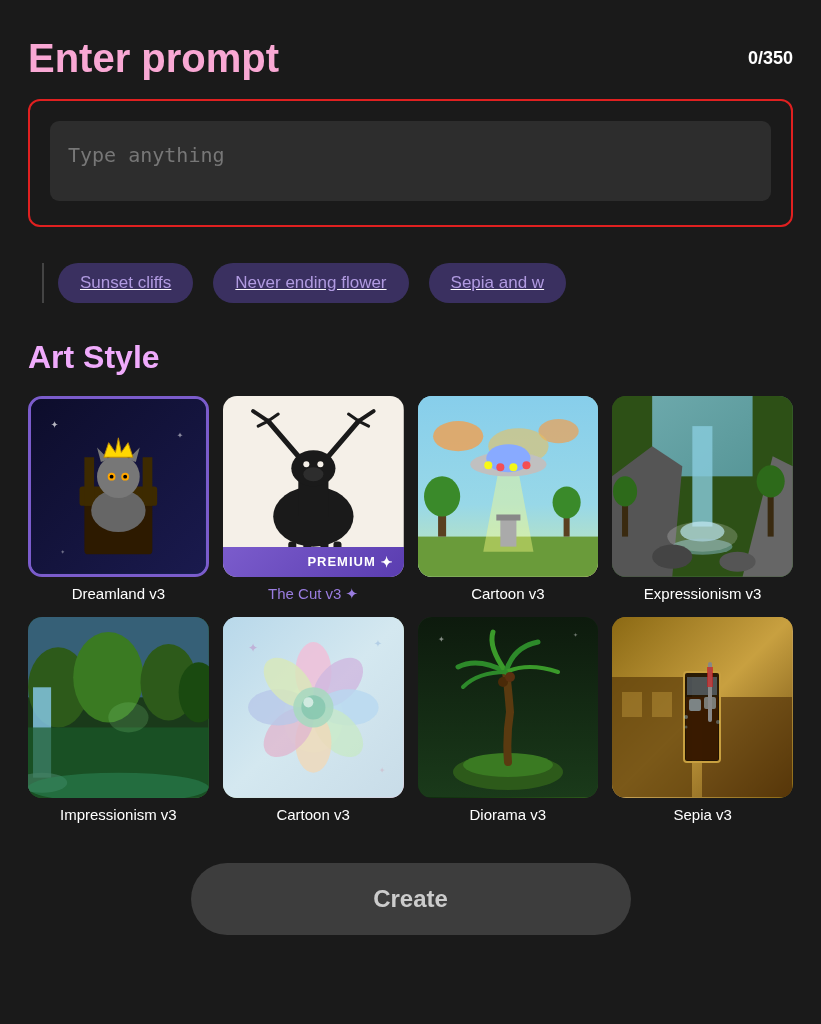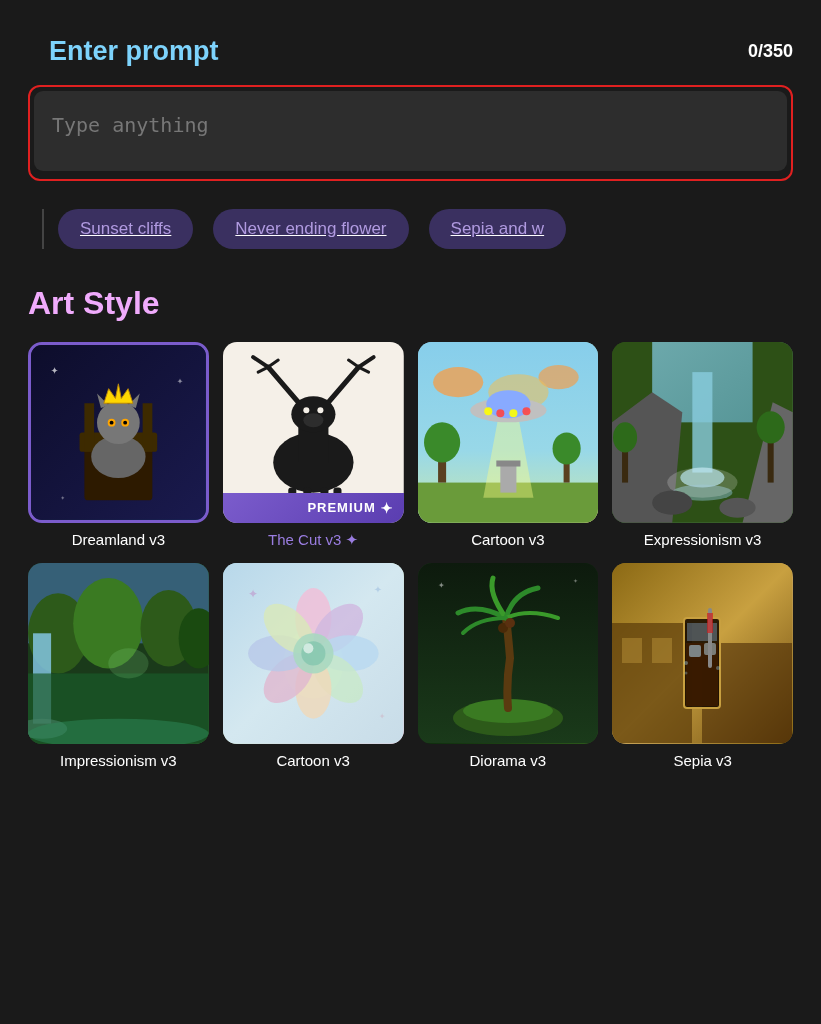--- a/index.html
+++ b/index.html
@@ -18,37 +18,36 @@
     }
 
     .header-row {
       display: flex;
       justify-content: space-between;
       align-items: center;
       margin-bottom: 18px;
     }
 
     .page-title {
-      font-size: 27px;
+      font-size: 40px;
       font-weight: 800;
-      color: #7dd3fc;
-      margin-left: 21px;
+      color: #f9a8d4;
     }
 
     .char-count {
       font-size: 18px;
       font-weight: 600;
       color: #ffffff;
     }
 
     .prompt-input-wrapper {
       border: 2.5px solid #e02020;
       border-radius: 12px;
-      padding: 4px;
-      margin-bottom: 28px;
+      padding: 20px;
+      margin-bottom: 36px;
       background: transparent;
     }
 
     .prompt-input {
       width: 100%;
       background: #2d2d2d;
       border: none;
       border-radius: 9px;
       padding: 22px 18px;
       color: #888;
@@ -518,14 +517,17 @@
           <circle cx="74" cy="100" r="2" fill="#aaddee" opacity="0.4"></circle>
           <circle cx="74" cy="110" r="1.5" fill="#aaddee" opacity="0.3"></circle>
           <circle cx="106" cy="105" r="2" fill="#aaddee" opacity="0.35"></circle>
         </svg>
       </div>
       <span class="art-label">Sepia v3</span>
     </div>
 
   </div>
 
+  <div class="create-btn-wrapper">
+    <button class="create-btn">Create</button>
+  </div>
 
 </div>
 
 </body></html>

